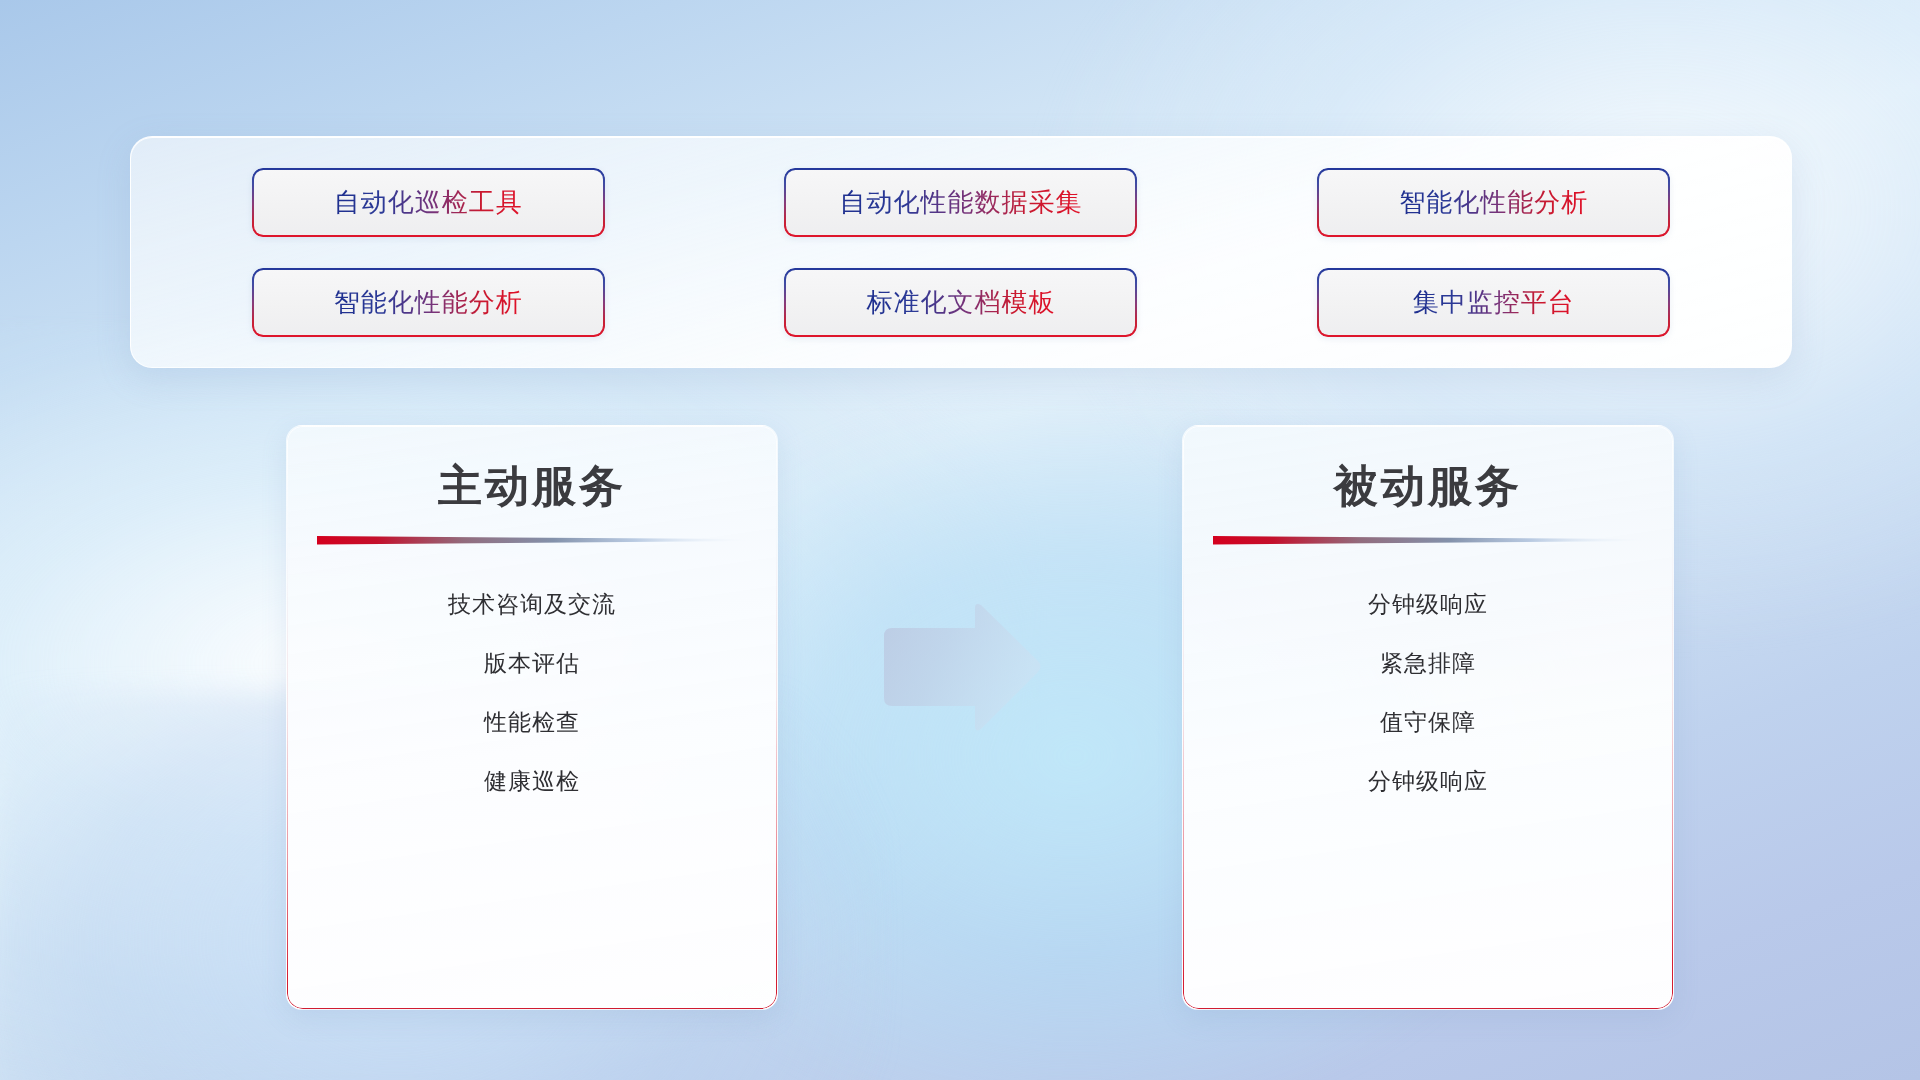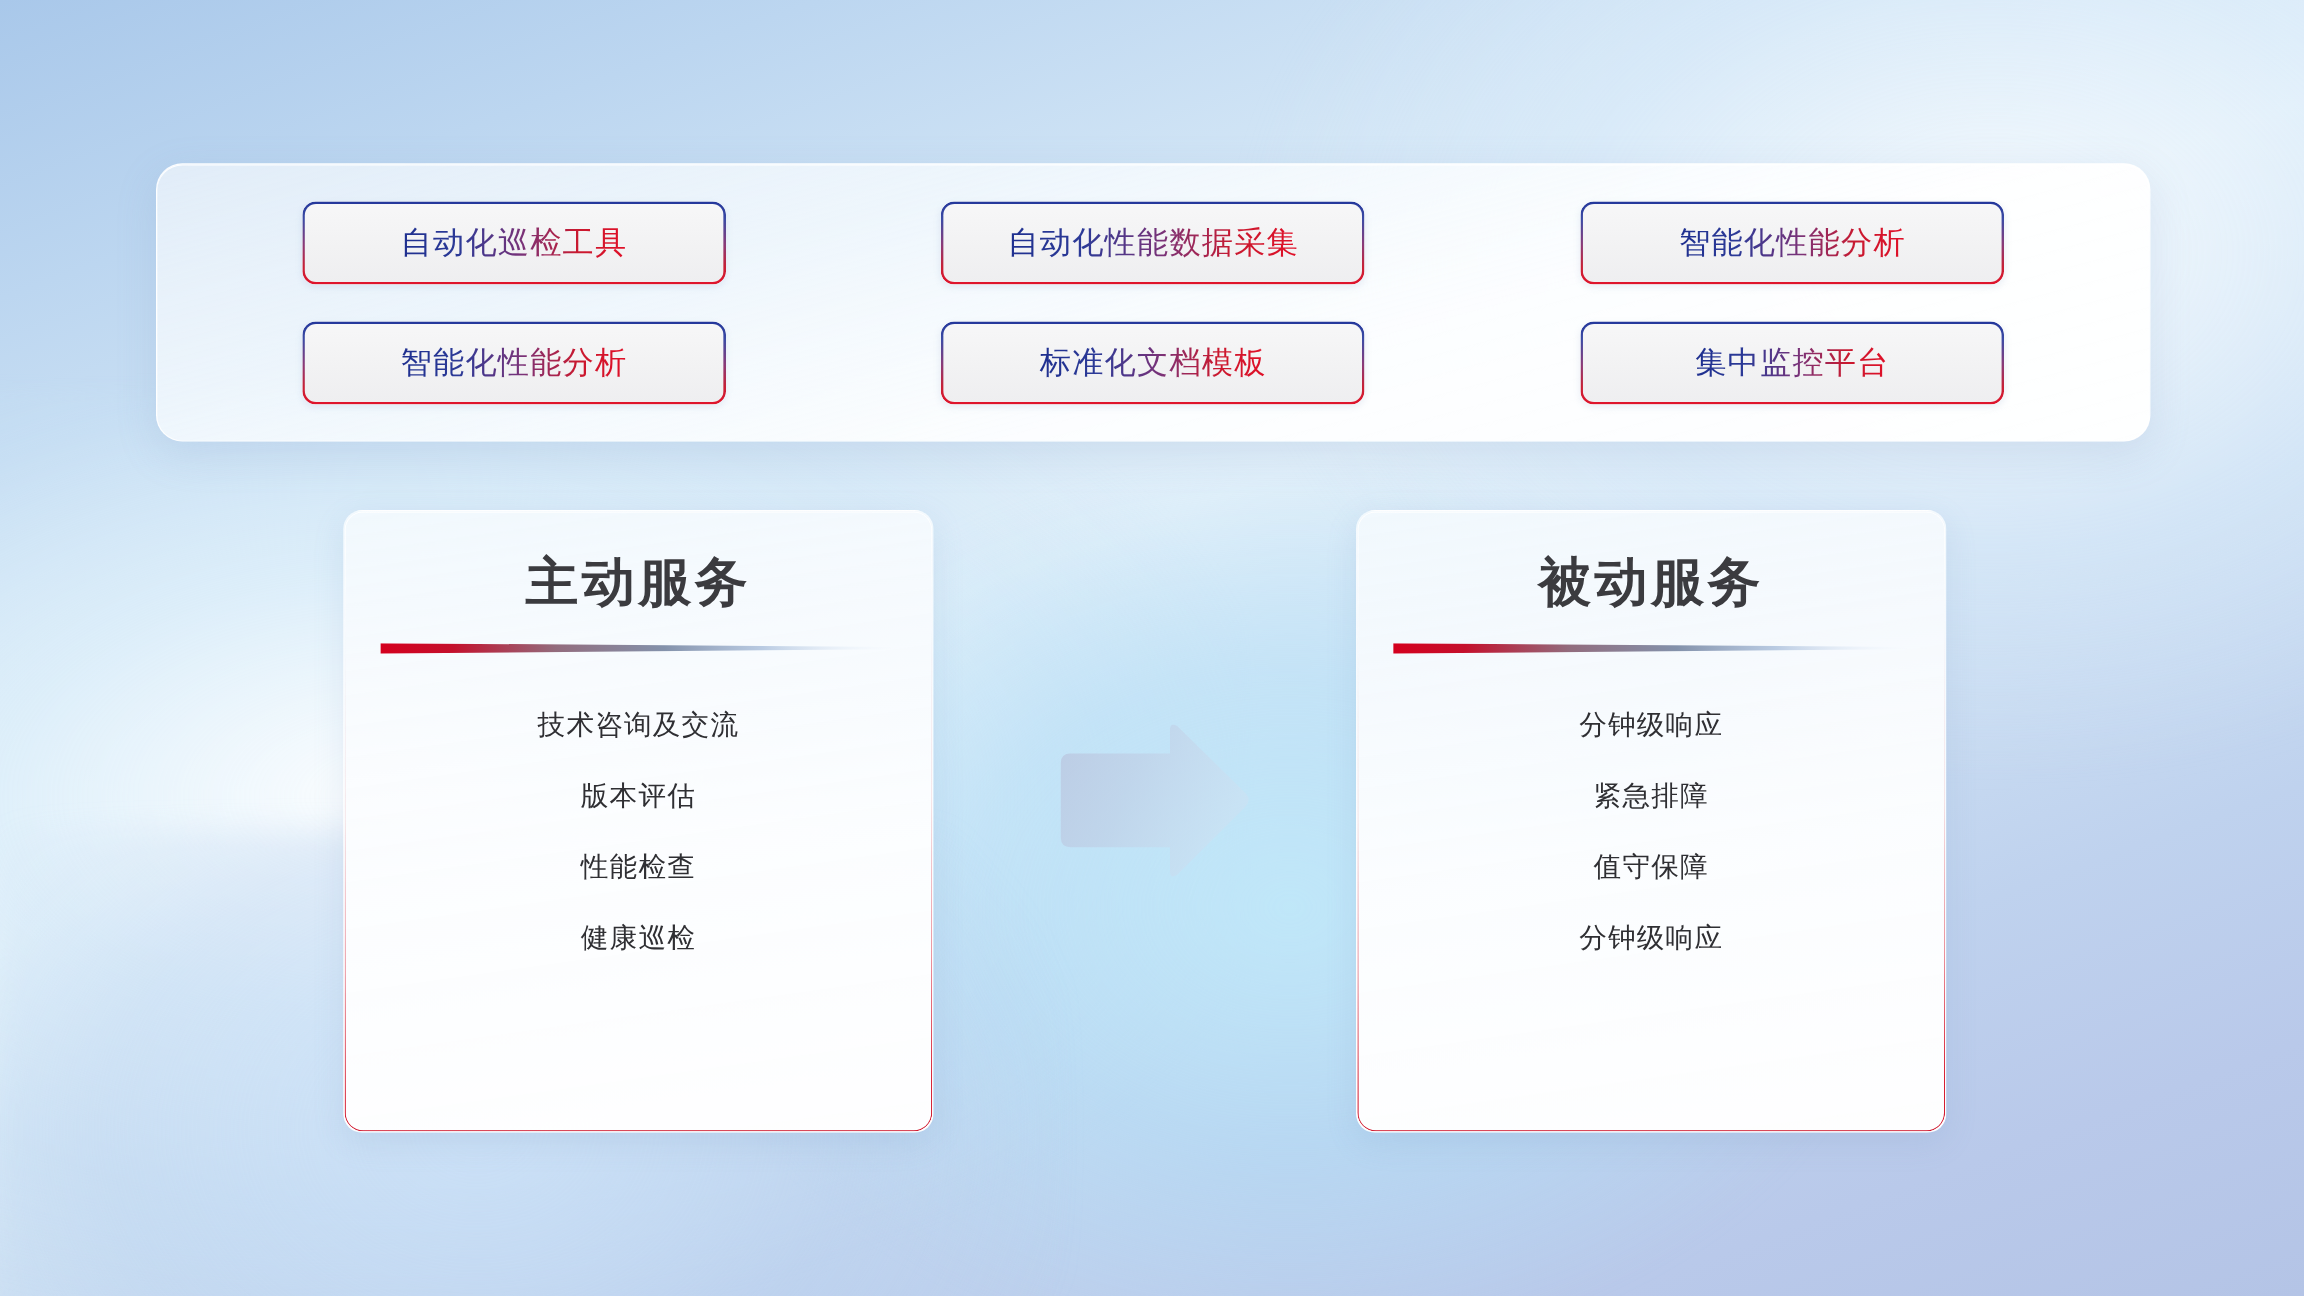--- a/index.html
+++ b/index.html
@@ -151,21 +151,21 @@
     color: transparent;
     -webkit-text-fill-color: transparent;
     white-space: nowrap;
   }
 
   
   .service-card {
     position: absolute;
     top: 425px;
     width: 492px;
-    height: 519px;
+    height: 585px;
     border-radius: 16px;
     background: linear-gradient(172deg,
         rgba(244,250,254,0.90) 0%,
         rgba(248,251,254,0.94) 24%,
         rgba(253,254,255,0.97) 55%,
         rgba(255,255,255,0.99) 100%);
     border: 1.4px solid transparent;
     box-shadow: 0 8px 26px rgba(120,150,195,0.16);
     overflow: hidden;
   }
@@ -186,21 +186,21 @@
       linear-gradient(#000 0 0) content-box,
       linear-gradient(#000 0 0);
     -webkit-mask-composite: xor;
     mask:
       linear-gradient(#000 0 0) content-box,
       linear-gradient(#000 0 0);
     mask-composite: exclude;
     pointer-events: none;
   }
   #card-proactive { left: 286px; }
-  #card-reactive  { left: 1130px; }
+  #card-reactive  { left: 1182px; }
 
   .card-title {
     position: relative;
     text-align: center;
     margin-top: 36px;
     font-size: 44px;
     font-weight: 700;
     letter-spacing: 3px;
     color: #3b3b3f;
     line-height: 1.1;

